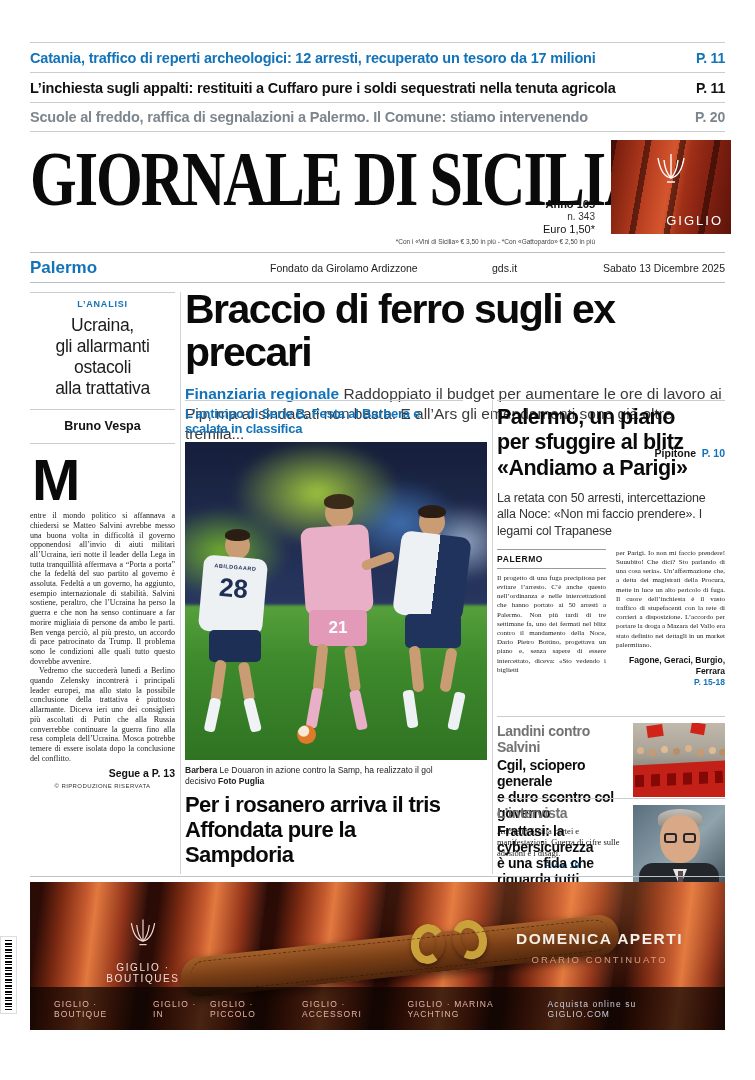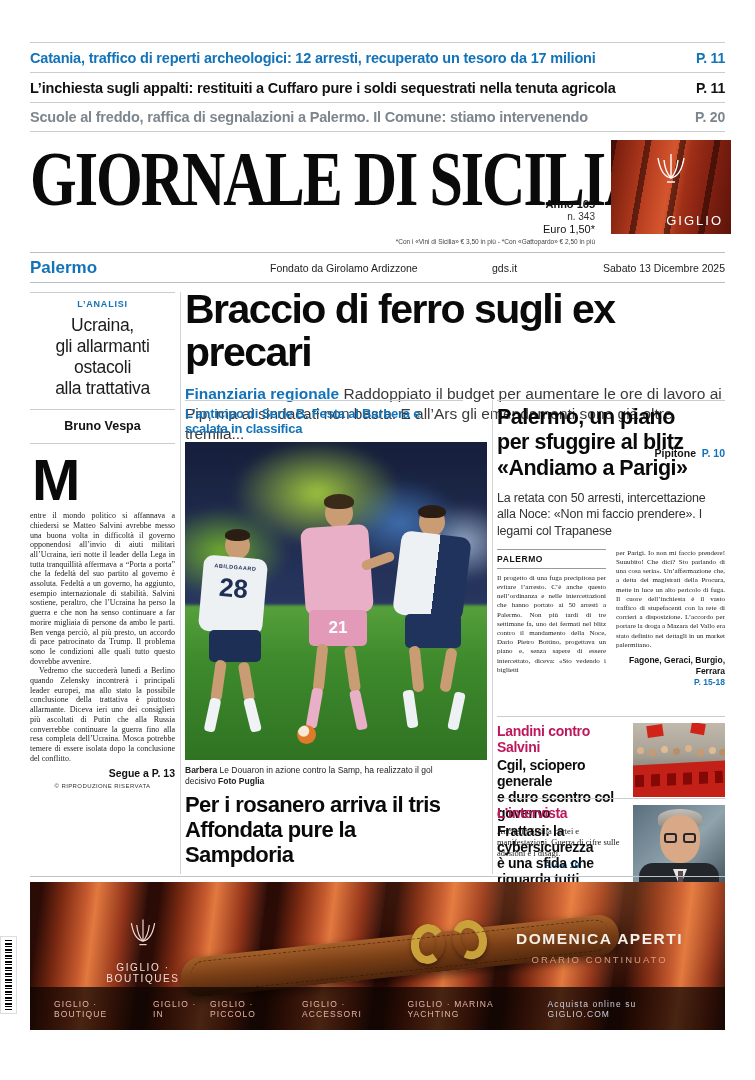--- a/index.html
+++ b/index.html
@@ -99,21 +99,21 @@
   .b-col { width:109px; }
   .city-head { border-top:1px solid #999; border-bottom:1px solid #999; font-weight:bold;
     font-size:8.5px; letter-spacing:0.6px; padding:4px 0; margin-bottom:5px; }
   .b-col p { font-family:"Liberation Serif", serif; font-size:7px; line-height:9.2px;
     text-align:justify; color:#1a1a1a; }
   .b-byline { text-align:right; font-size:8.5px; margin-top:5px; line-height:1.3; }
   
   .brief { position:absolute; left:497px; width:228px; border-top:1px solid #c9cdd0; }
   .brief .row { display:flex; justify-content:space-between; padding-top:6px; }
   .brief .txt { width:130px; }
-  .brief .kicker { color:#be185d; font-weight:bold; font-size:14px; letter-spacing:-0.3px; }
+  .brief .kicker { color:#737373; font-weight:bold; font-size:14px; letter-spacing:-0.3px; }
   .brief .b-title { font-weight:bold; font-size:14px; line-height:1.15; letter-spacing:-0.3px; margin-top:2px; color:#0d0d0d;}
   .brief p { font-family:"Liberation Serif", serif; font-size:8.5px; line-height:11px; color:#1a1a1a; margin-top:5px; }
   .brief .pref-line { text-align:center; font-size:9px; margin-top:1px; }
   .photo-landini { position:relative; width:92px; height:74px; overflow:hidden;
     background:linear-gradient(180deg,#c0b9ac 0%,#aaa296 40%,#8f8c85 60%,#6f6c66 100%); }
   .pl-heads { position:absolute; top:24px; left:4px; width:7px; height:7px; border-radius:50%; background:#d8b38c;
     box-shadow:12px 2px 0 #c79b72, 24px -1px 0 #e0bc94, 36px 1px 0 #b98f68, 48px -2px 0 #d8b38c,
                60px 2px 0 #c79b72, 72px 0 0 #e0bc94, 82px 2px 0 #b98f68; }
   .pl-banner { position:absolute; bottom:-4px; left:-4px; right:-4px; height:38px; background:#c32017;
     transform:rotate(-3deg); }

